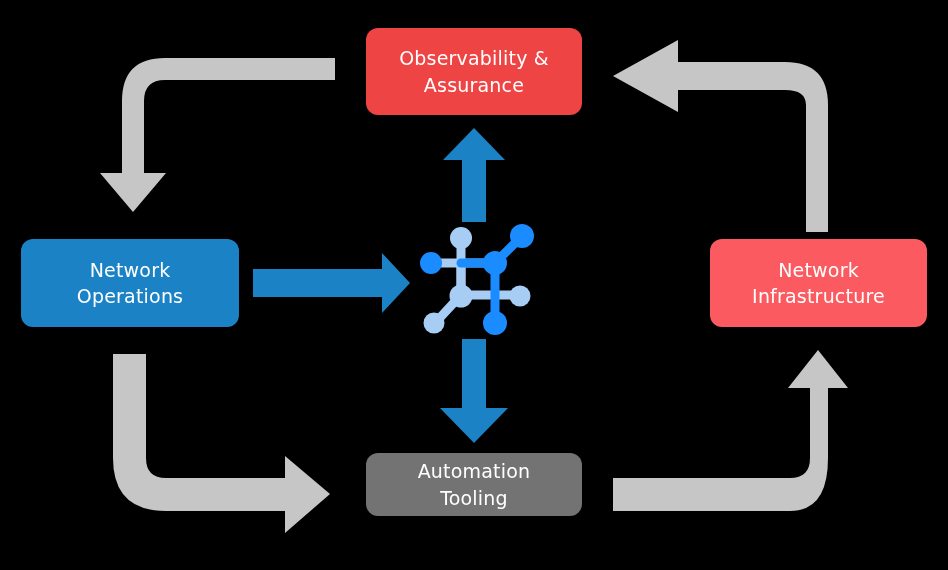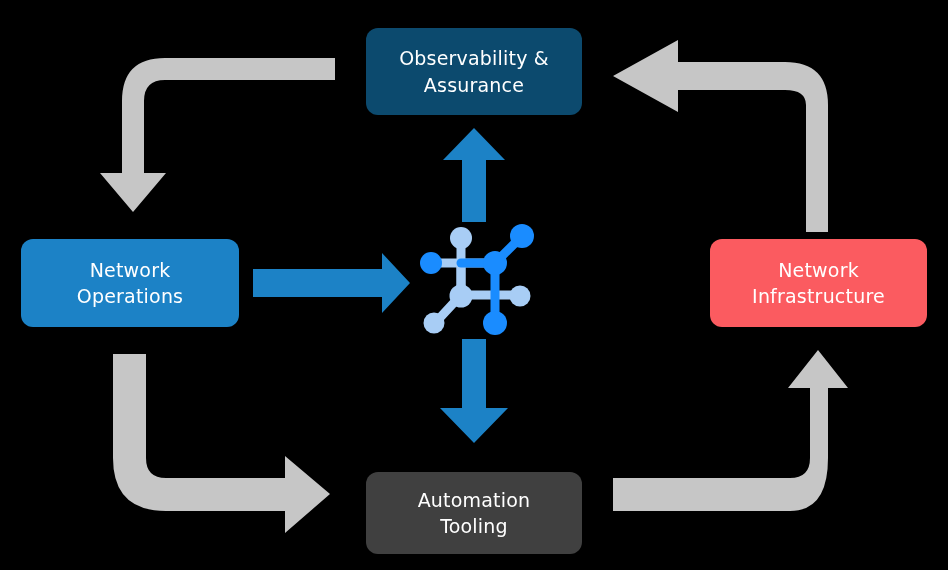--- a/index.html
+++ b/index.html
@@ -26,34 +26,33 @@
     font-size: 19px;
     line-height: 1.38;
     font-weight: 400;
     letter-spacing: 0.2px;
     box-sizing: border-box;
     padding: 4px 10px;
     white-space: pre-line;
   }
   #box-observability {
     left: 366px; top: 28px; width: 216px; height: 87px;
-    background: #0c4a6e;
+    background: #ef4444;
   }
   #box-netops {
     left: 21px; top: 239px; width: 218px; height: 88px;
     background: #1c82c6;
   }
   #box-netinfra {
     left: 710px; top: 239px; width: 217px; height: 88px;
     background: #fb5b60;
   }
   #box-automation {
-    left: 366px; top: 453px; width: 216px; height: 82px;
-    background: #404040;
-    margin-top: 19px;
+    left: 366px; top: 453px; width: 216px; height: 63px;
+    background: #737373;
   }
   .svg-layer {
     position: absolute;
     left: 0; top: 0;
     width: 948px;
     height: 570px;
     pointer-events: none;
   }
   .svg-layer * { pointer-events: auto; }
 </style>

